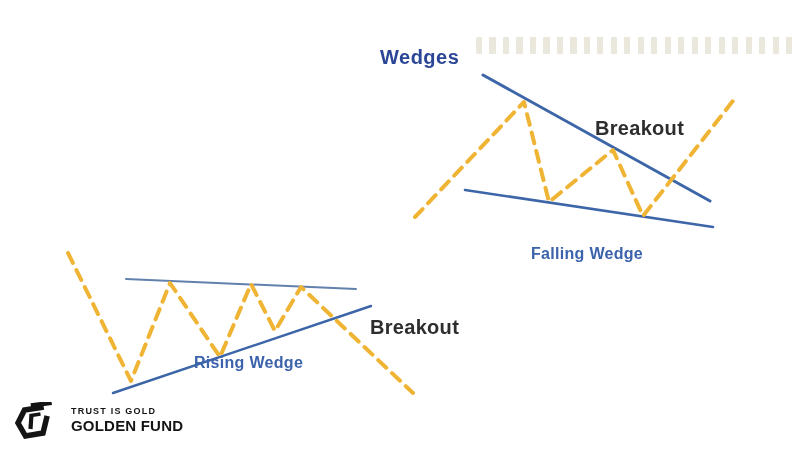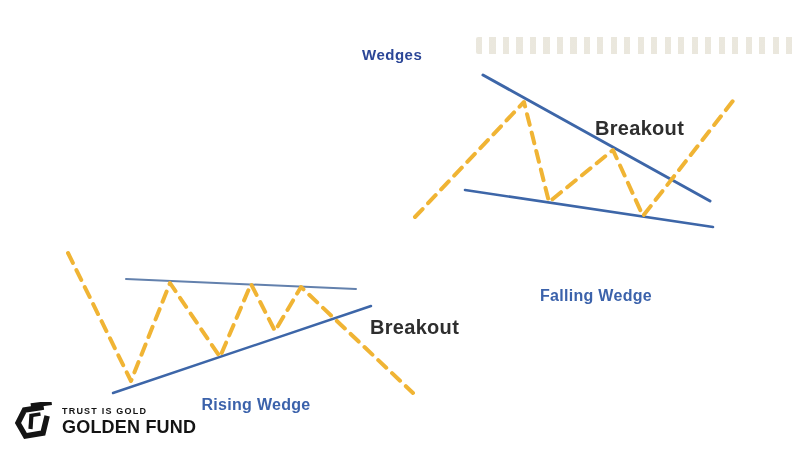--- a/index.html
+++ b/index.html
@@ -25,49 +25,49 @@
   .falling-group .resistance{stroke:var(--line-blue);stroke-width:3;}
   .falling-group .support{stroke:var(--line-blue);stroke-width:2.6;}
   .rising-group .resistance{stroke:var(--line-blue-light);stroke-width:2;}
   .rising-group .support{stroke:var(--line-blue);stroke-width:2.4;}
   .price-line{
     fill:none;stroke:var(--gold);stroke-width:4;
     stroke-dasharray:11 8;stroke-linecap:round;stroke-linejoin:round;
   }
 
   .page-title{
-    position:absolute;left:362px;top:46px;
-    font-size:15px;font-weight:700;color:var(--title-navy);
+    position:absolute;left:380px;top:46px;
+    font-size:20px;font-weight:700;color:var(--title-navy);
     letter-spacing:0.5px;
   }
   .breakout-label{
     position:absolute;font-size:20px;font-weight:600;
     color:var(--text-dark);letter-spacing:0.3px;
   }
   .breakout-falling{left:595px;top:117px;}
   .breakout-rising{left:370px;top:316px;}
   .wedge-name{
     position:absolute;font-size:16px;font-weight:700;
-    color:var(--label-blue);text-align:center;letter-spacing:0.3px;margin-top:42px;
+    color:var(--label-blue);text-align:left;letter-spacing:0.3px;
   }
   .name-falling{left:531px;top:245px;width:130px;}
   .name-rising{left:194px;top:354px;width:124px;}
 
   .logo{
     position:absolute;left:12px;top:402px;
     display:flex;align-items:flex-start;
   }
   .logo-icon{width:40px;height:40px;flex:0 0 auto;}
-  .logo-text{margin-left:10px;display:flex;flex-direction:column;}
+  .logo-text{margin-left:19px;display:flex;flex-direction:column;}
   .logo-tagline{
     font-size:9px;font-weight:700;letter-spacing:1.2px;
     color:var(--logo-black);margin-top:4px;
   }
   .logo-brand{
-    font-size:18px;font-weight:800;color:var(--logo-black);
+    font-size:15px;font-weight:800;color:var(--logo-black);
     letter-spacing:0.2px;line-height:1.0;margin-top:2px;
     font-stretch:condensed;
   }
 </style>
 </head>
 <body style="--gold: #F0B434; --line-blue: #3D66A8; --line-blue-light: #6381AD; --title-navy: #2B4697; --label-blue: #3B62AB; --text-dark: #2E2E2E; --logo-black: #141414;">
 
 <div id="stage">
 
   <div class="watermark"></div>

